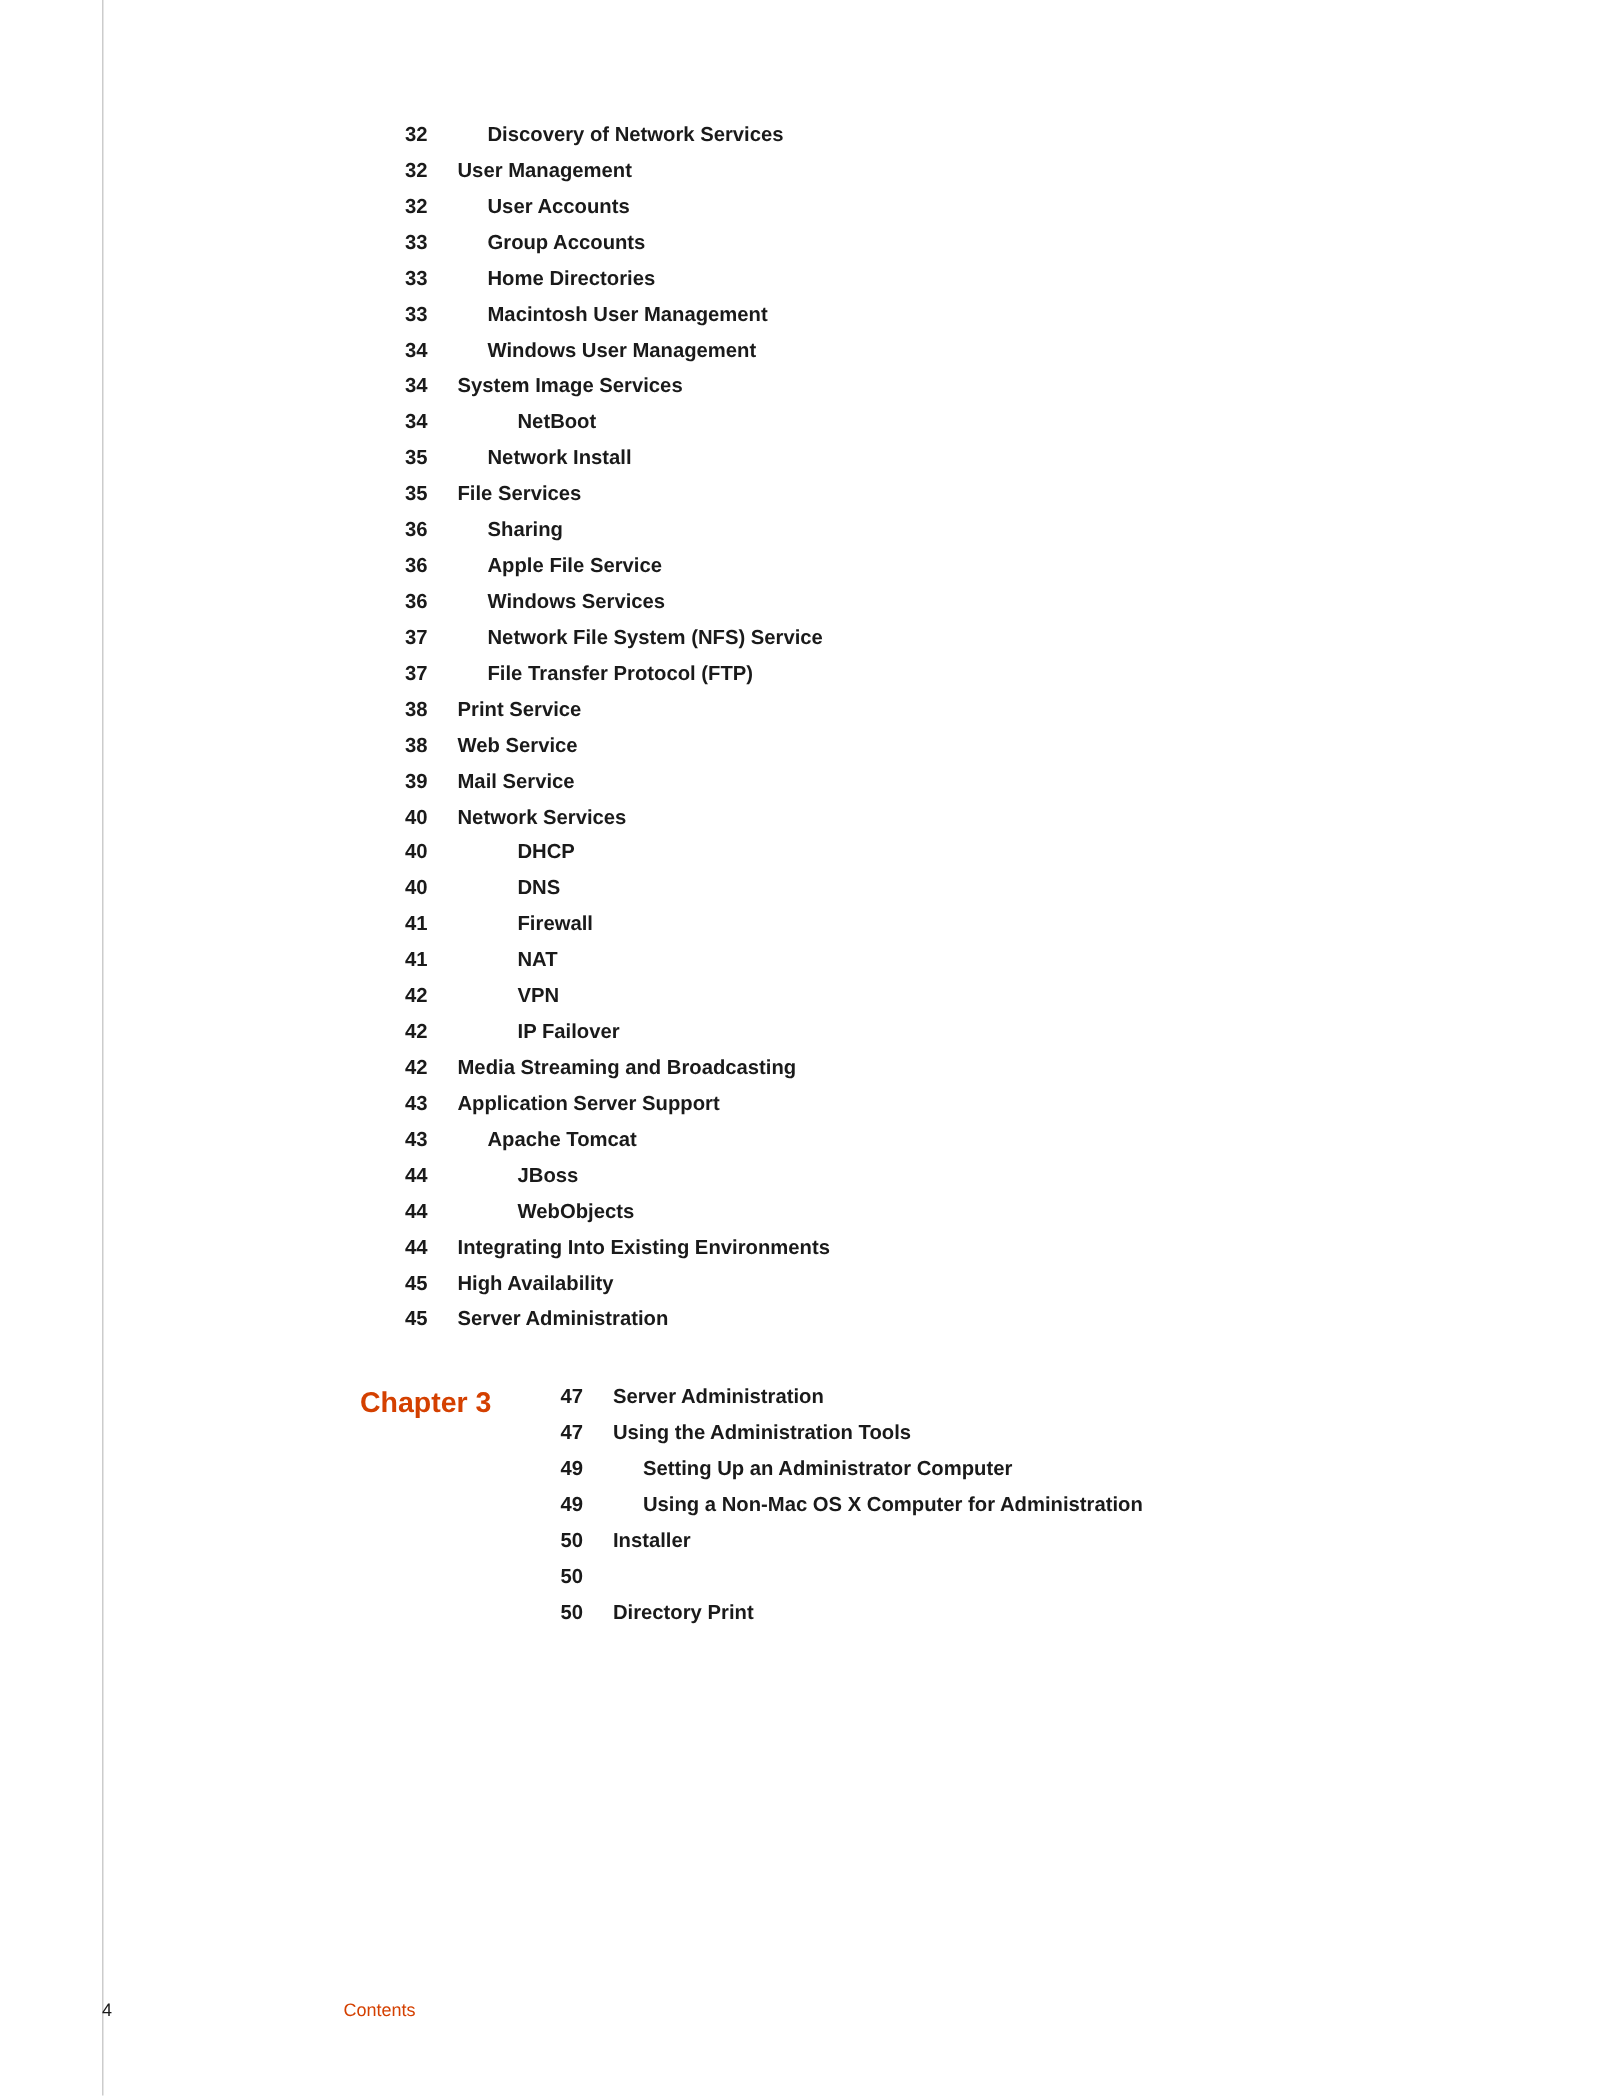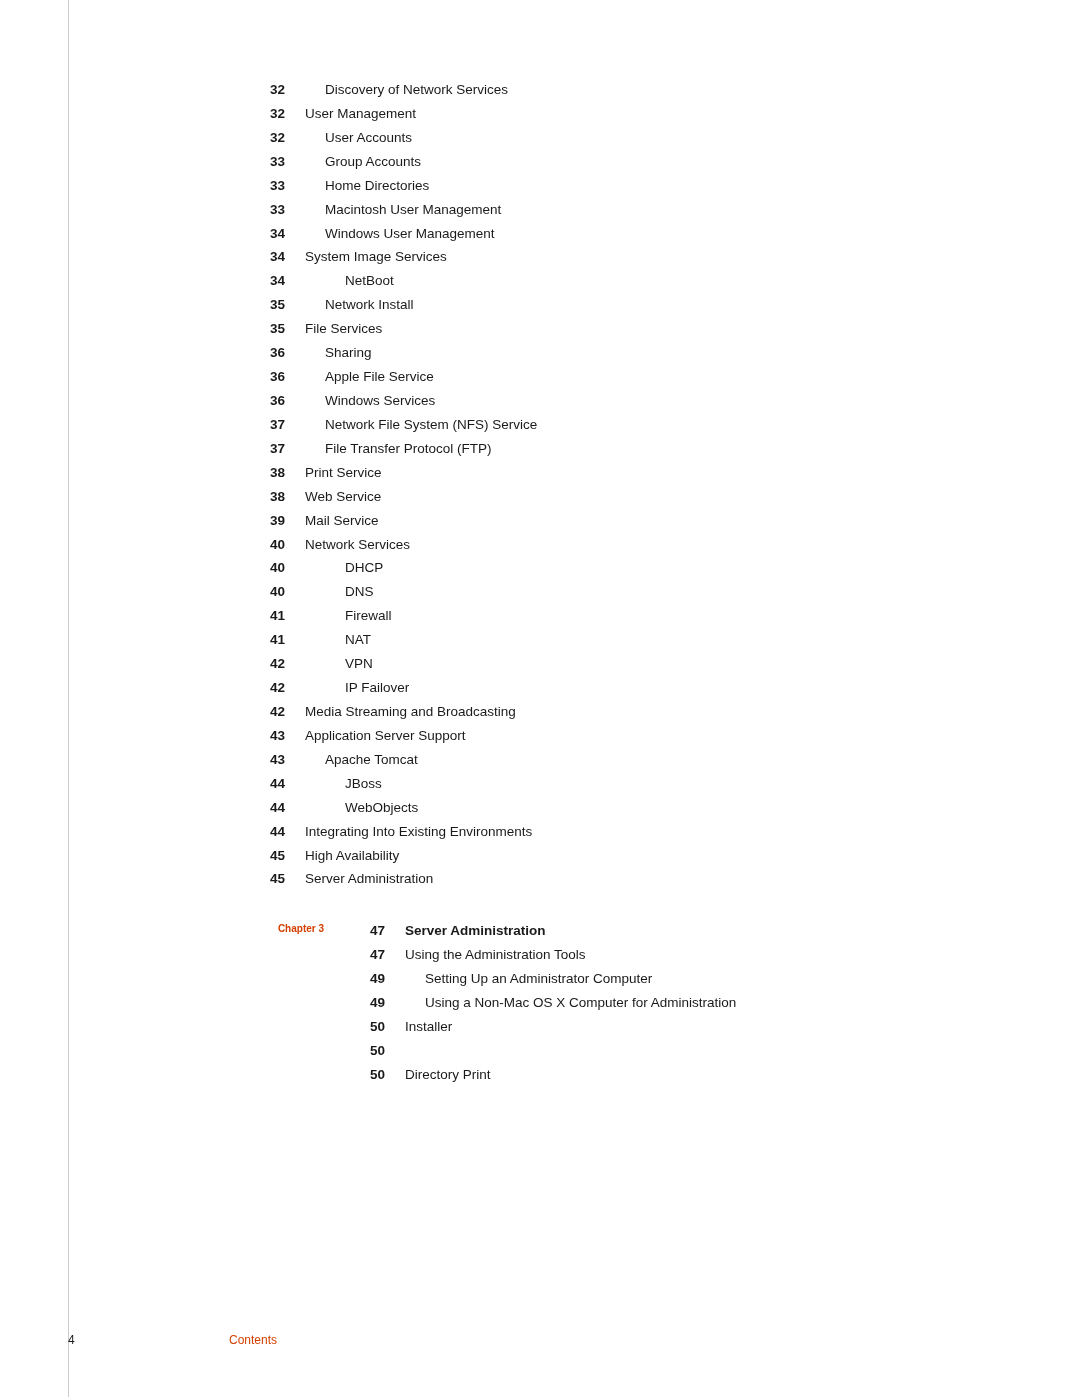--- a/index.html
+++ b/index.html
@@ -42,20 +42,21 @@
       min-width: 45px;
       text-align: right;
       font-weight: 600;
       margin-right: 20px;
       flex-shrink: 0;
       color: #1a1a1a;
     }
 
     .toc-row .entry-text {
       flex: 1;
+      font-weight: bold;
     }
 
     
     .indent-1 .entry-text {
       padding-left: 20px;
     }
     .indent-2 .entry-text {
       padding-left: 40px;
     }
 
@@ -65,21 +66,21 @@
       margin-top: 18px;
       margin-bottom: 2px;
     }
 
     .chapter-label-col {
       min-width: 100px;
       text-align: right;
       padding-right: 16px;
       flex-shrink: 0;
       color: #d44000;
-      font-size: 10px;
+      font-size: 19px;
       font-weight: 600;
       line-height: 1.55;
     }
 
     .chapter-rows {
       flex: 1;
     }
 
     .chapter-first-row {
       display: flex;

